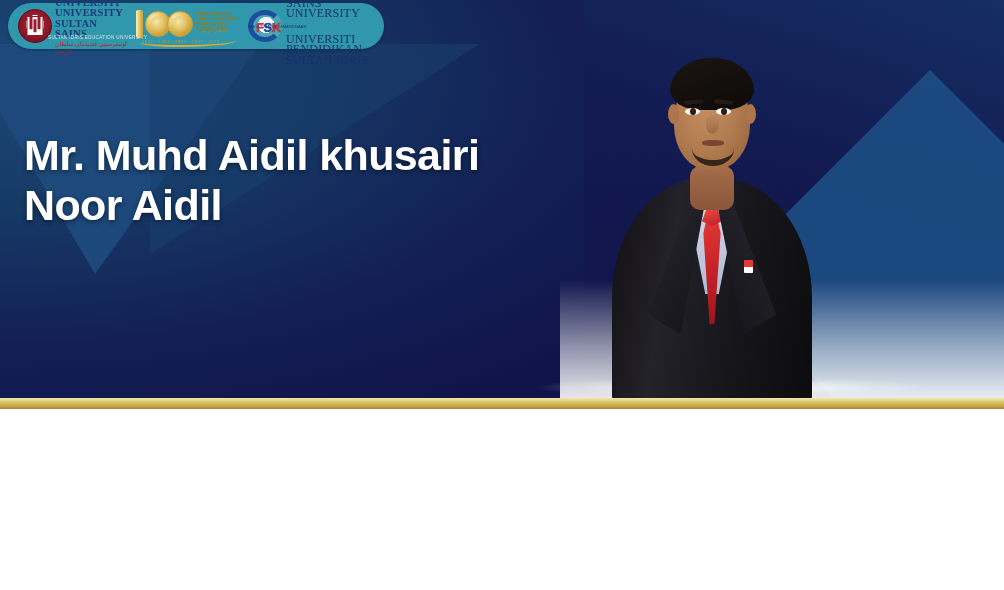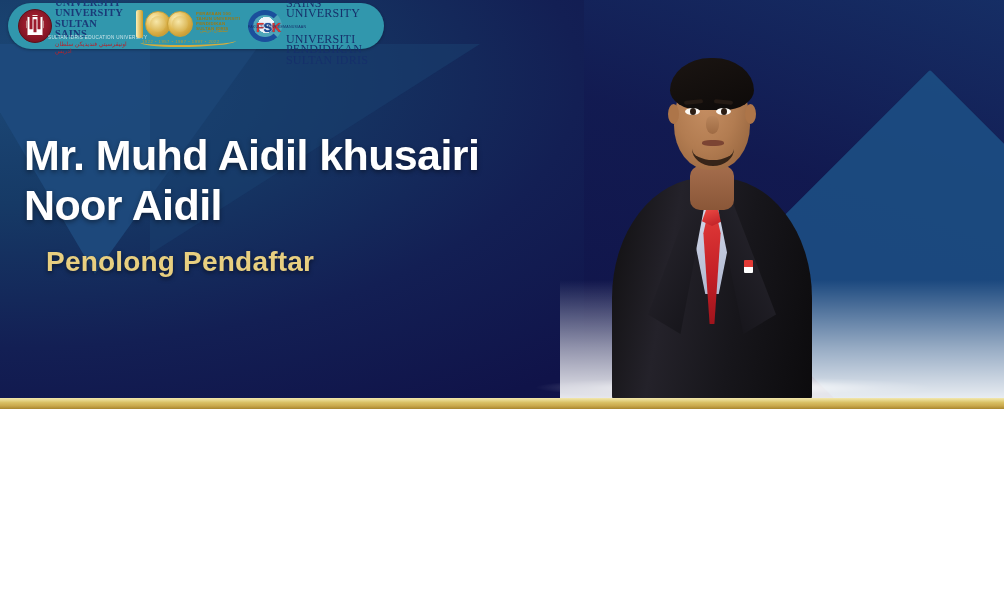--- a/index.html
+++ b/index.html
@@ -350,21 +350,20 @@
     <div class="p-brow" id="p-browR"></div>
     <div class="p-eye" id="p-eyeL"></div>
     <div class="p-eye" id="p-eyeR"></div>
     <div id="p-nose"></div>
     <div id="p-beard"></div>
     <div id="p-mouth"></div>
   </div>
 
   <div id="name"><span>Mr. Muhd Aidil khusairi</span><br><span>Noor Aidil</span></div>
 
-  <div id="position">Penolong Pendaftar</div>
 </div>
 
 <div id="gold-band"></div>
 
 <div id="contact">
 
   
 
   
 </div>

